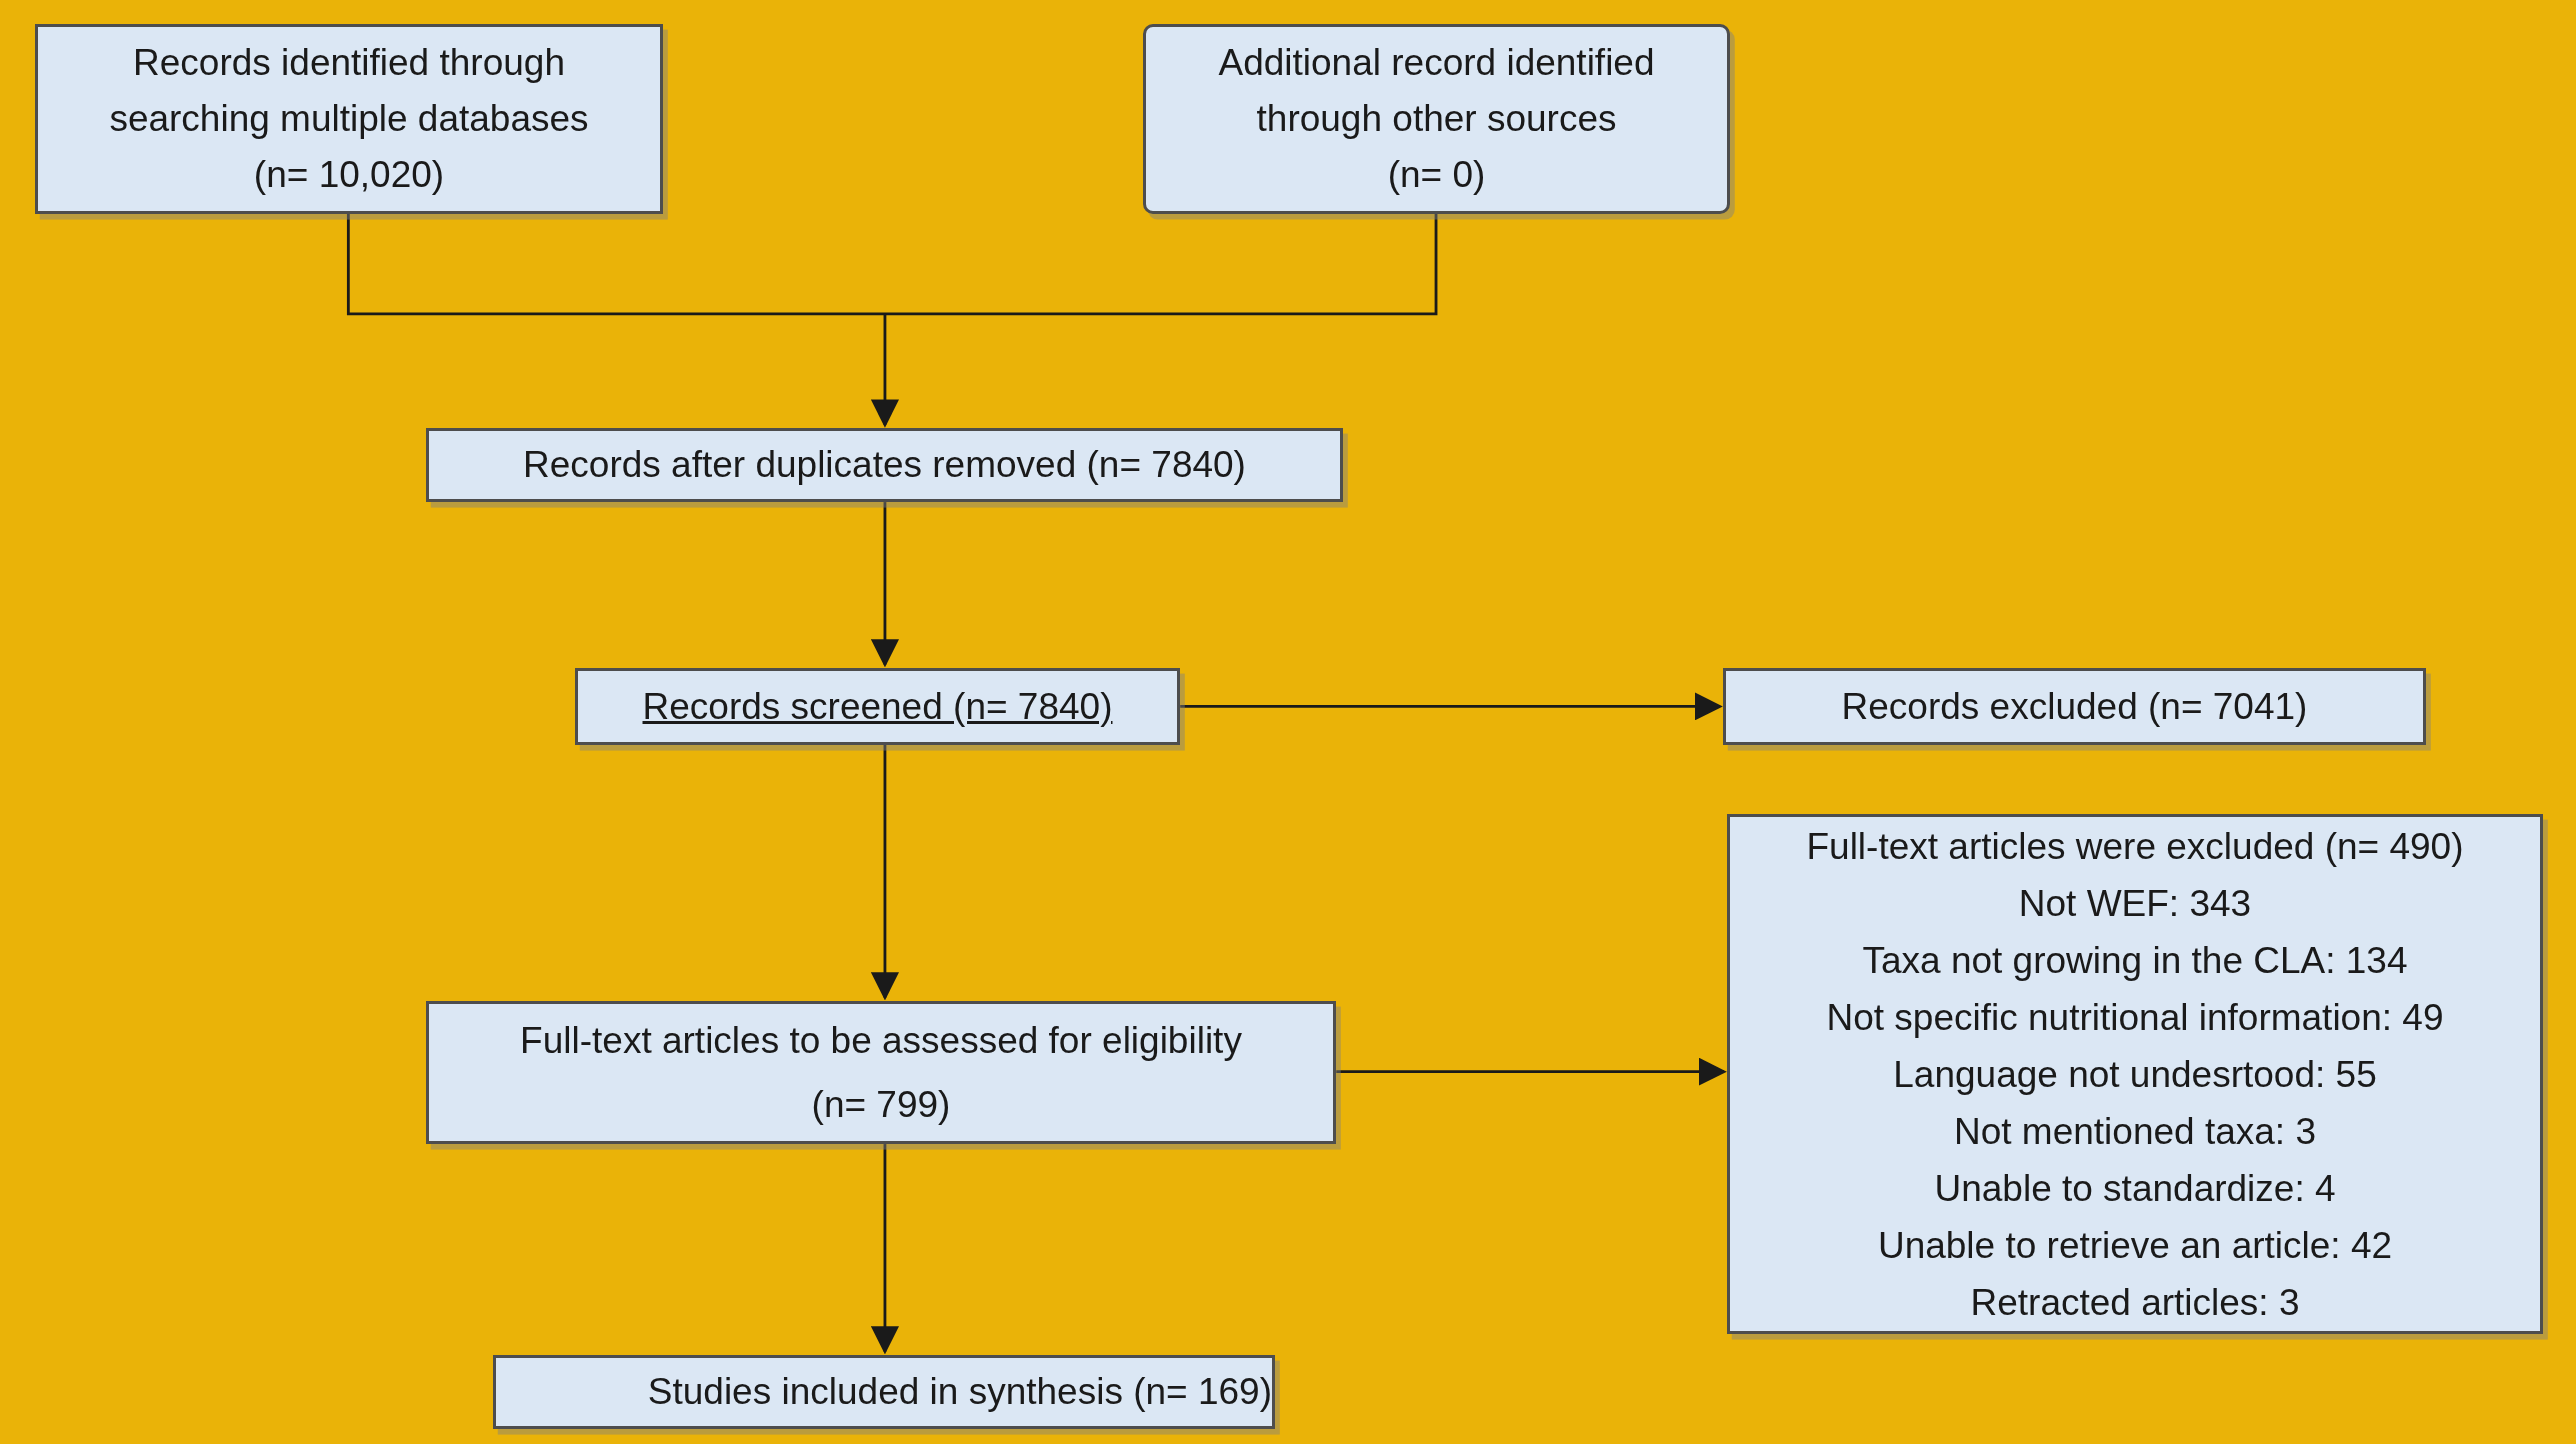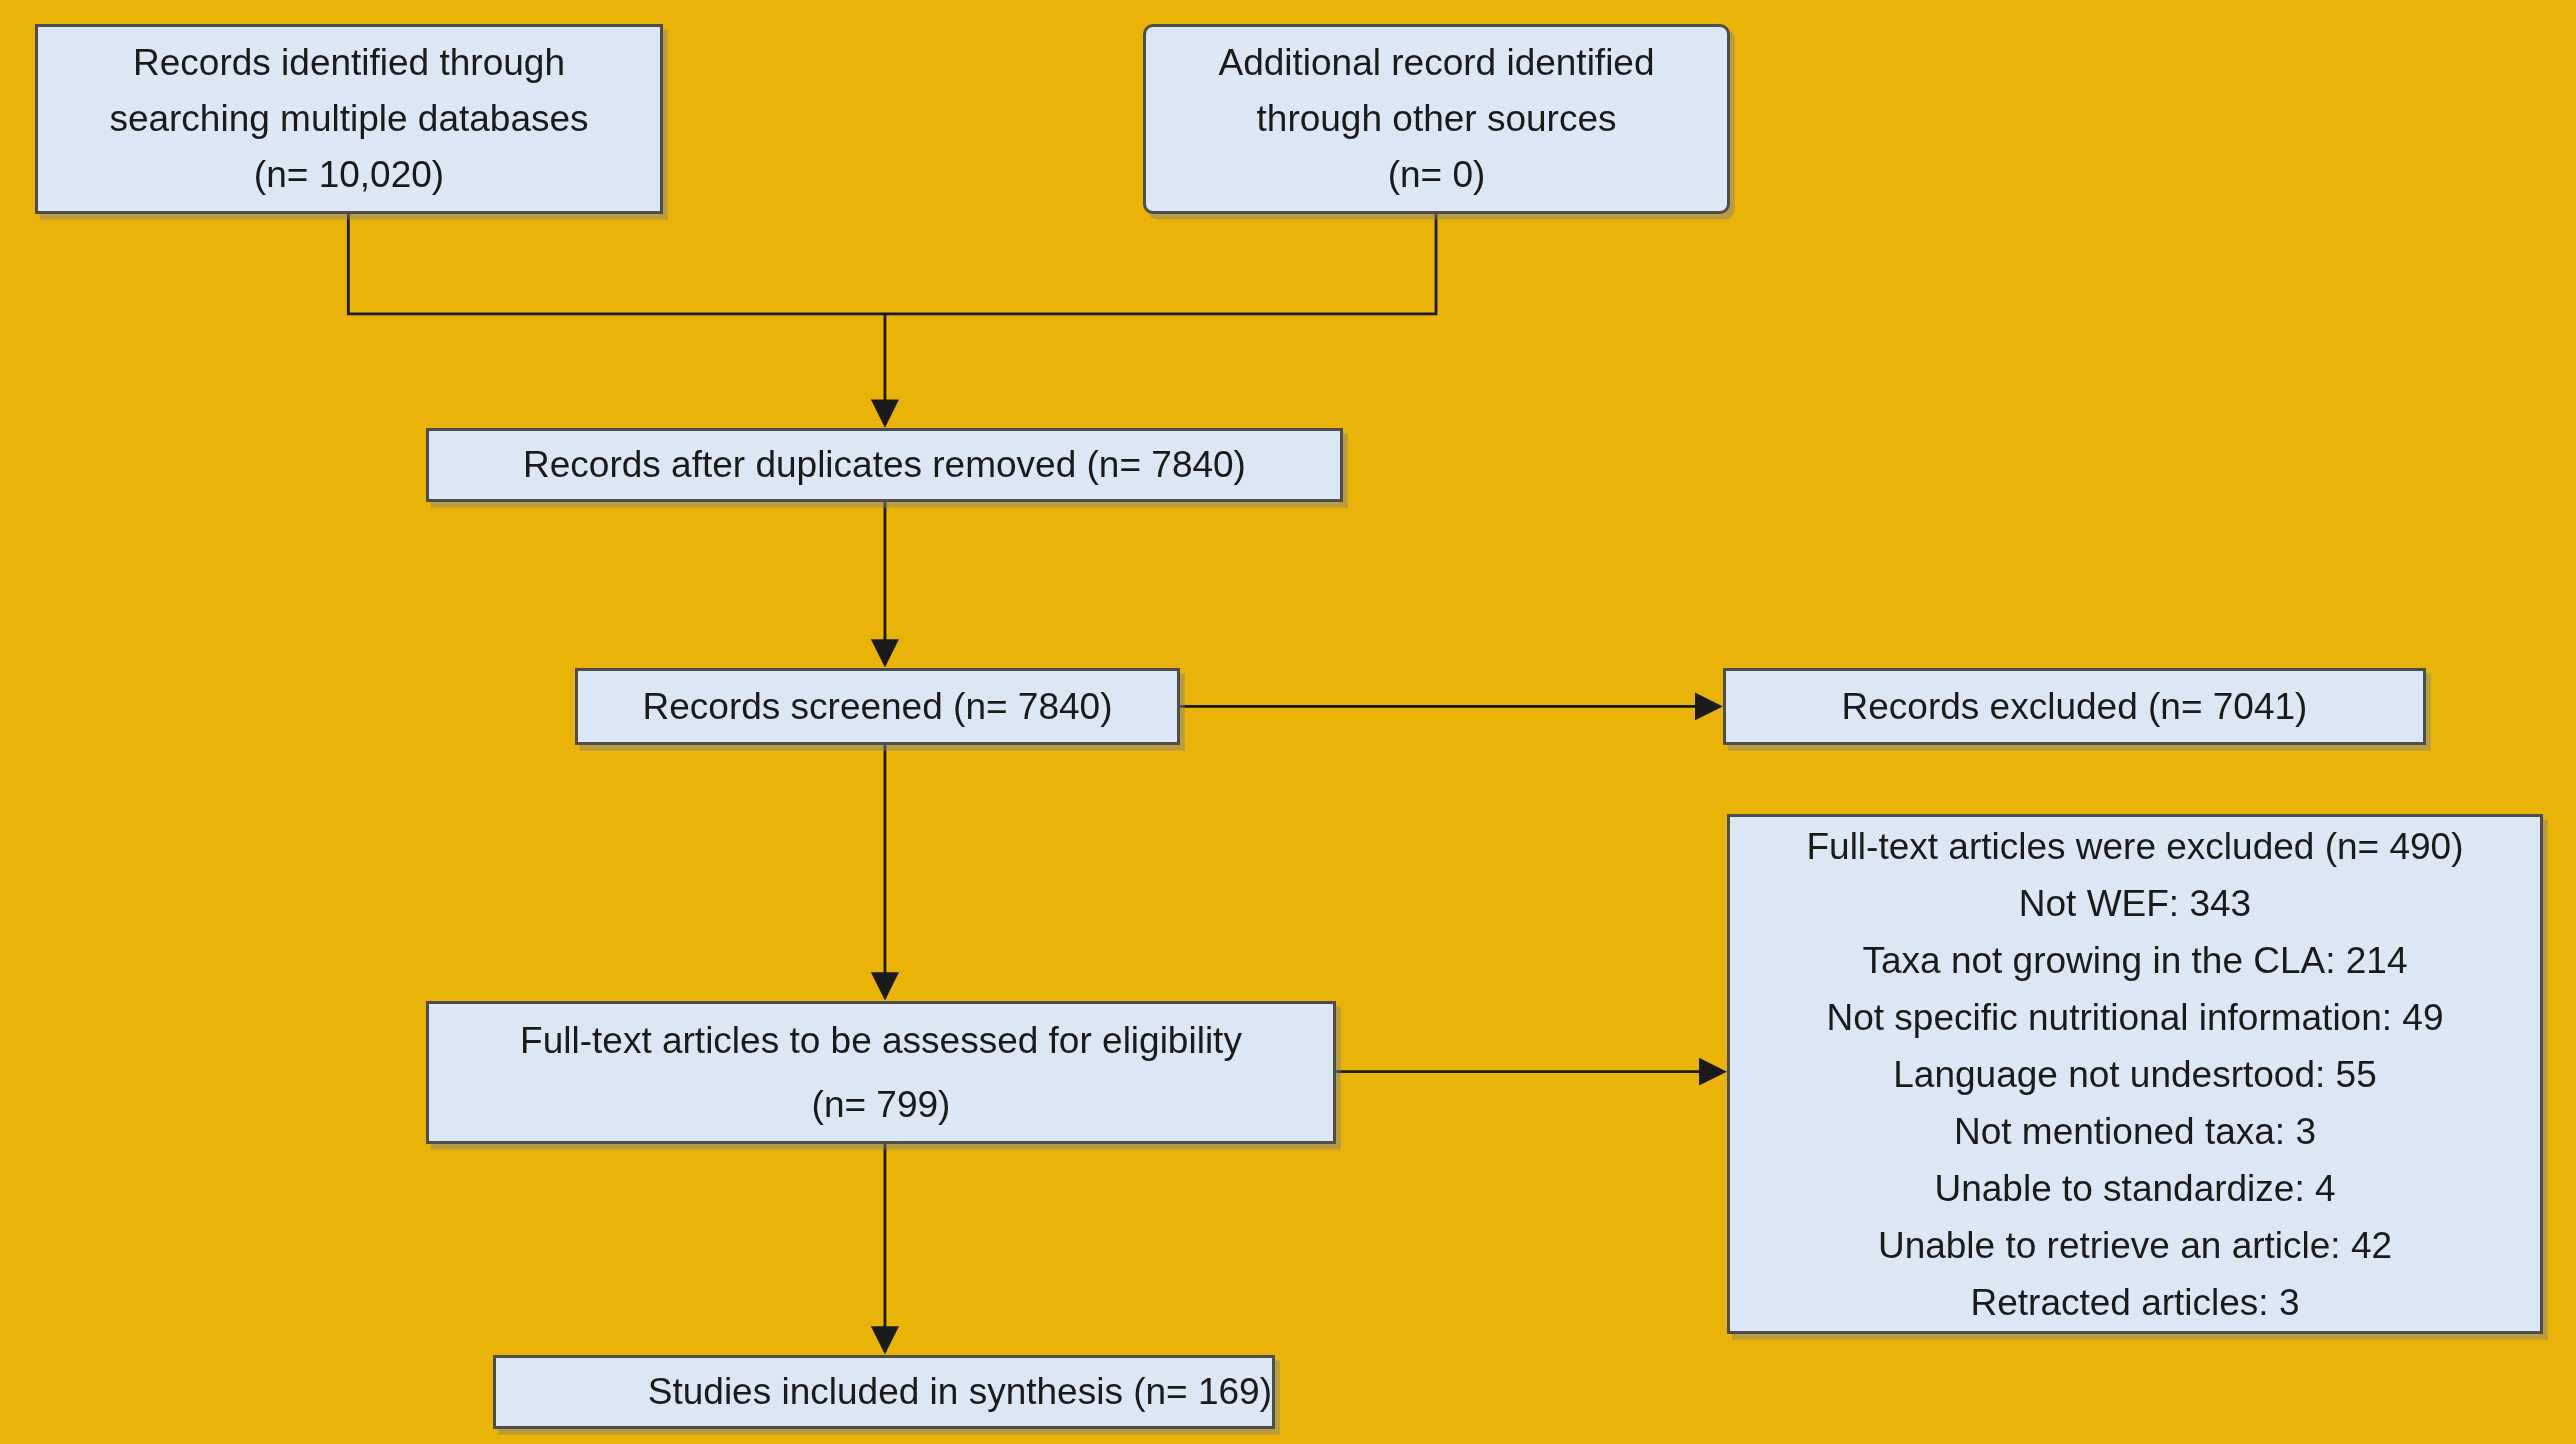--- a/index.html
+++ b/index.html
@@ -26,21 +26,21 @@
     align-items: center;
     text-align: center;
     font-size: 37px;
     line-height: 56px;
   }
   .flowbox span, .flowbox div { display: block; }
   
   #box-a { left: 35px;   top: 24px;   width: 628px;  height: 190px; }
   #box-b { left: 1143px; top: 24px;   width: 587px;  height: 190px; border-radius: 10px; }
   #box-c { left: 426px;  top: 428px;  width: 917px; height: 74px;  }
-  #box-d { left: 575px;  top: 668px;  width: 605px;  height: 77px;  }
+  #box-d { left: 575px;  top: 668px;  width: 605px;  height: 77px; text-decoration: underline;  }
   #box-e { left: 1723px; top: 668px;  width: 703px;  height: 77px;  }
   #box-f { left: 426px;  top: 1001px; width: 910px; height: 143px; line-height: 64px; justify-content: center; }
   #box-g { left: 1727px; top: 814px; width: 816px; height: 520px; line-height: 57px; }
   #box-h { left: 493px;  top: 1355px; width: 782px;  height: 74px; align-items: flex-end;  }
   #connectors {
     position: absolute; left: 0; top: 0;
     width: 2576px; height: 1445px;
     pointer-events: none;
   }
   #connectors line, #connectors polyline {
@@ -92,21 +92,21 @@
   </div>
 
   <div id="box-f" class="flowbox">
     <span>Full-text articles to be assessed for eligibility</span>
     <span>(n= 799)</span>
   </div>
 
   <div id="box-g" class="flowbox">
     <div>Full-text articles were excluded (n= 490)</div>
     <div>Not WEF: 343</div>
-    <div>Taxa not growing in the CLA: 214</div>
+    <div>Taxa not growing in the CLA: 134</div>
     <div>Not specific nutritional information: 49</div>
     <div>Language not undesrtood: 55</div>
     <div>Not mentioned taxa: 3</div>
     <div>Unable to standardize: 4</div>
     <div>Unable to retrieve an article: 42</div>
     <div>Retracted articles: 3</div>
   </div>
 
   <div id="box-h" class="flowbox">
     <span>Studies included in synthesis (n= 169)</span>

